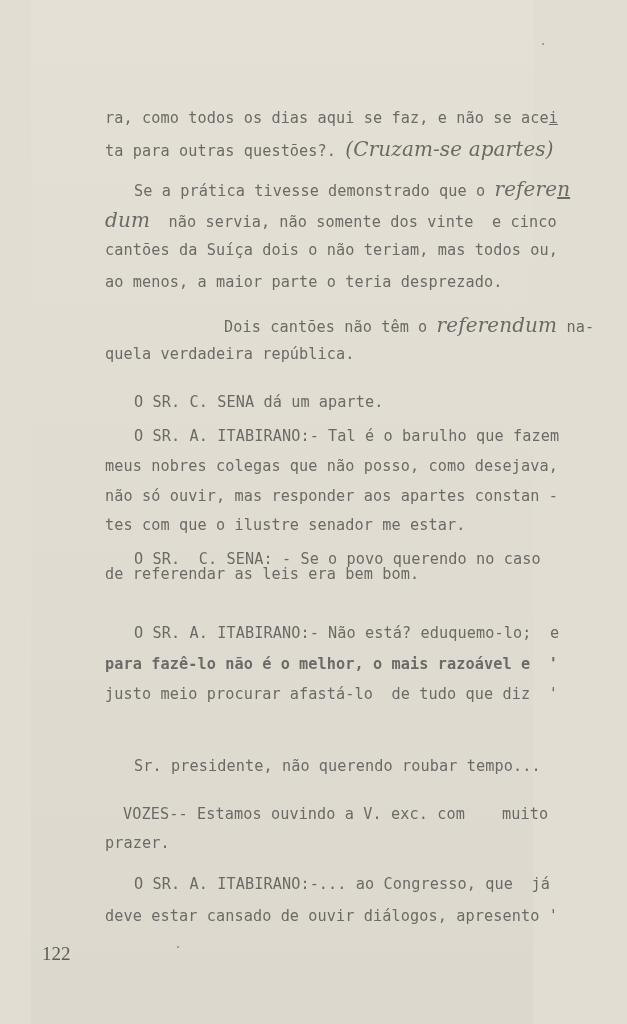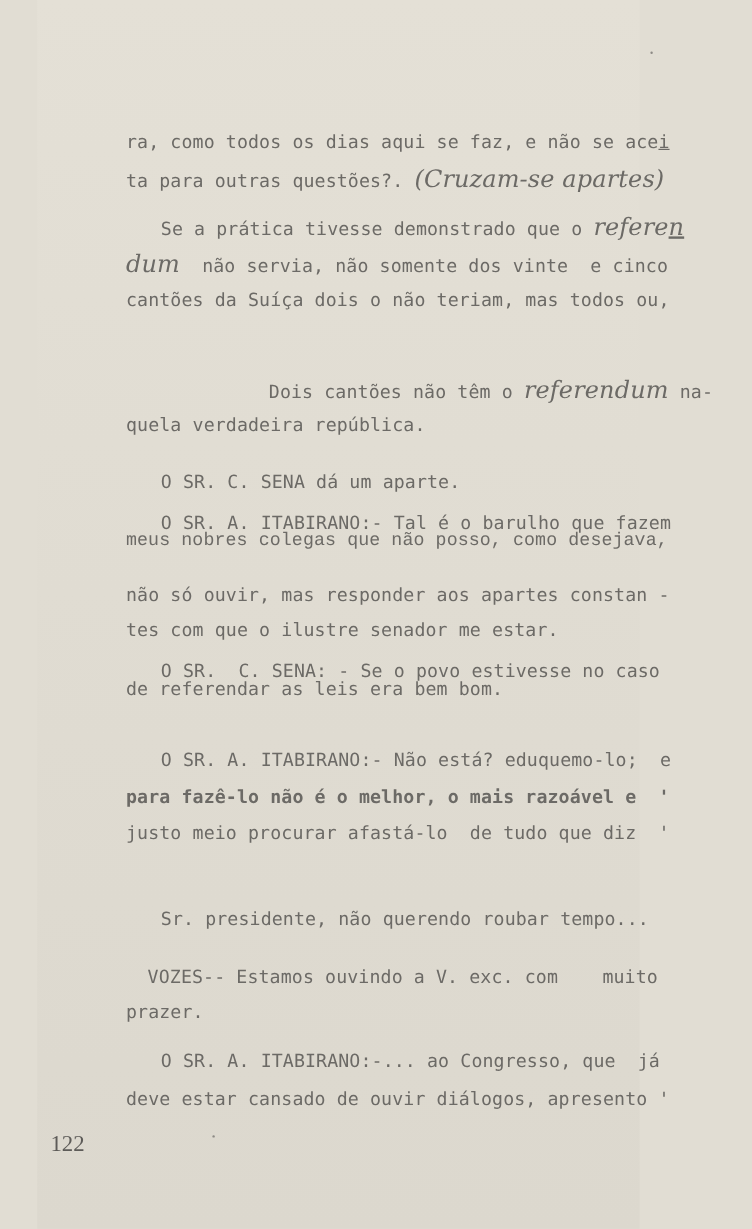--- a/index.html
+++ b/index.html
@@ -58,32 +58,33 @@
 
   <div class="speck" style="left:511px; top:43px;"></div>
   <div class="speck" style="left:146px; top:946px;"></div>
 
   <div class="line" style="top:108px;"><span>ra, como todos os dias aqui se faz, e não se ace</span><span class="ul">i</span></div>
   <div class="line" style="top:139px;"><span>ta para outras questões?. </span><span class="it">(Cruzam-se apartes)</span></div>
 
   <div class="line" style="top:179px; left:103px;"><span>Se a prática tivesse demonstrado que o </span><span class="it">refere</span><span class="it ul">n</span></div>
   <div class="line" style="top:210px;"><span class="it">dum</span><span>  não servia, não somente dos vinte  e cinco</span></div>
   <div class="line" style="top:240px;"><span>cantões da Suíça dois o não teriam, mas todos ou,</span></div>
+  <div class="line" style="top:272px;"><span>ao menos, a maior parte o teria desprezado.</span></div>
 
   <div class="line" style="top:315px; left:193px;"><span>Dois cantões não têm o </span><span class="it">referendum</span><span> na-</span></div>
   <div class="line" style="top:344px;"><span>quela verdadeira república.</span></div>
 
   <div class="line" style="top:392px; left:103px;"><span>O SR. C. SENA dá um aparte.</span></div>
 
   <div class="line" style="top:426px; left:103px;"><span>O SR. A. ITABIRANO:- Tal é o barulho que fazem</span></div>
-  <div class="line" style="top:440px;font-family:Liberation Mono, monospace;"><span>meus nobres colegas que não posso, como desejava,</span></div>
+  <div class="line" style="top:456px;"><span>meus nobres colegas que não posso, como desejava,</span></div>
   <div class="line" style="top:486px;"><span>não só ouvir, mas responder aos apartes constan -</span></div>
   <div class="line" style="top:515px;"><span>tes com que o ilustre senador me estar.</span></div>
 
-  <div class="line" style="top:549px; left:103px;"><span>O SR.  C. SENA: - Se o povo estivesse no caso</span></div>
+  <div class="line" style="top:549px; left:103px;"><span>O SR.  C. SENA: - Se o povo querendo no caso</span></div>
   <div class="line" style="top:564px;text-align:center;"><span>de referendar as leis era bem bom.</span></div>
 
   <div class="line" style="top:623px; left:103px;"><span>O SR. A. ITABIRANO:- Não está? eduquemo-lo;  e</span></div>
   <div class="line" style="top:654px;font-weight:bold;"><span>para fazê-lo não é o melhor, o mais razoável e  '</span></div>
   <div class="line" style="top:684px;"><span>justo meio procurar afastá-lo  de tudo que diz  '</span></div>
 
   <div class="line" style="top:756px; left:103px;"><span>Sr. presidente, não querendo roubar tempo...</span></div>
 
   <div class="line" style="top:804px; left:92px;"><span>VOZES-- Estamos ouvindo a V. exc. com    muito</span></div>
   <div class="line" style="top:833px;"><span>prazer.</span></div>

